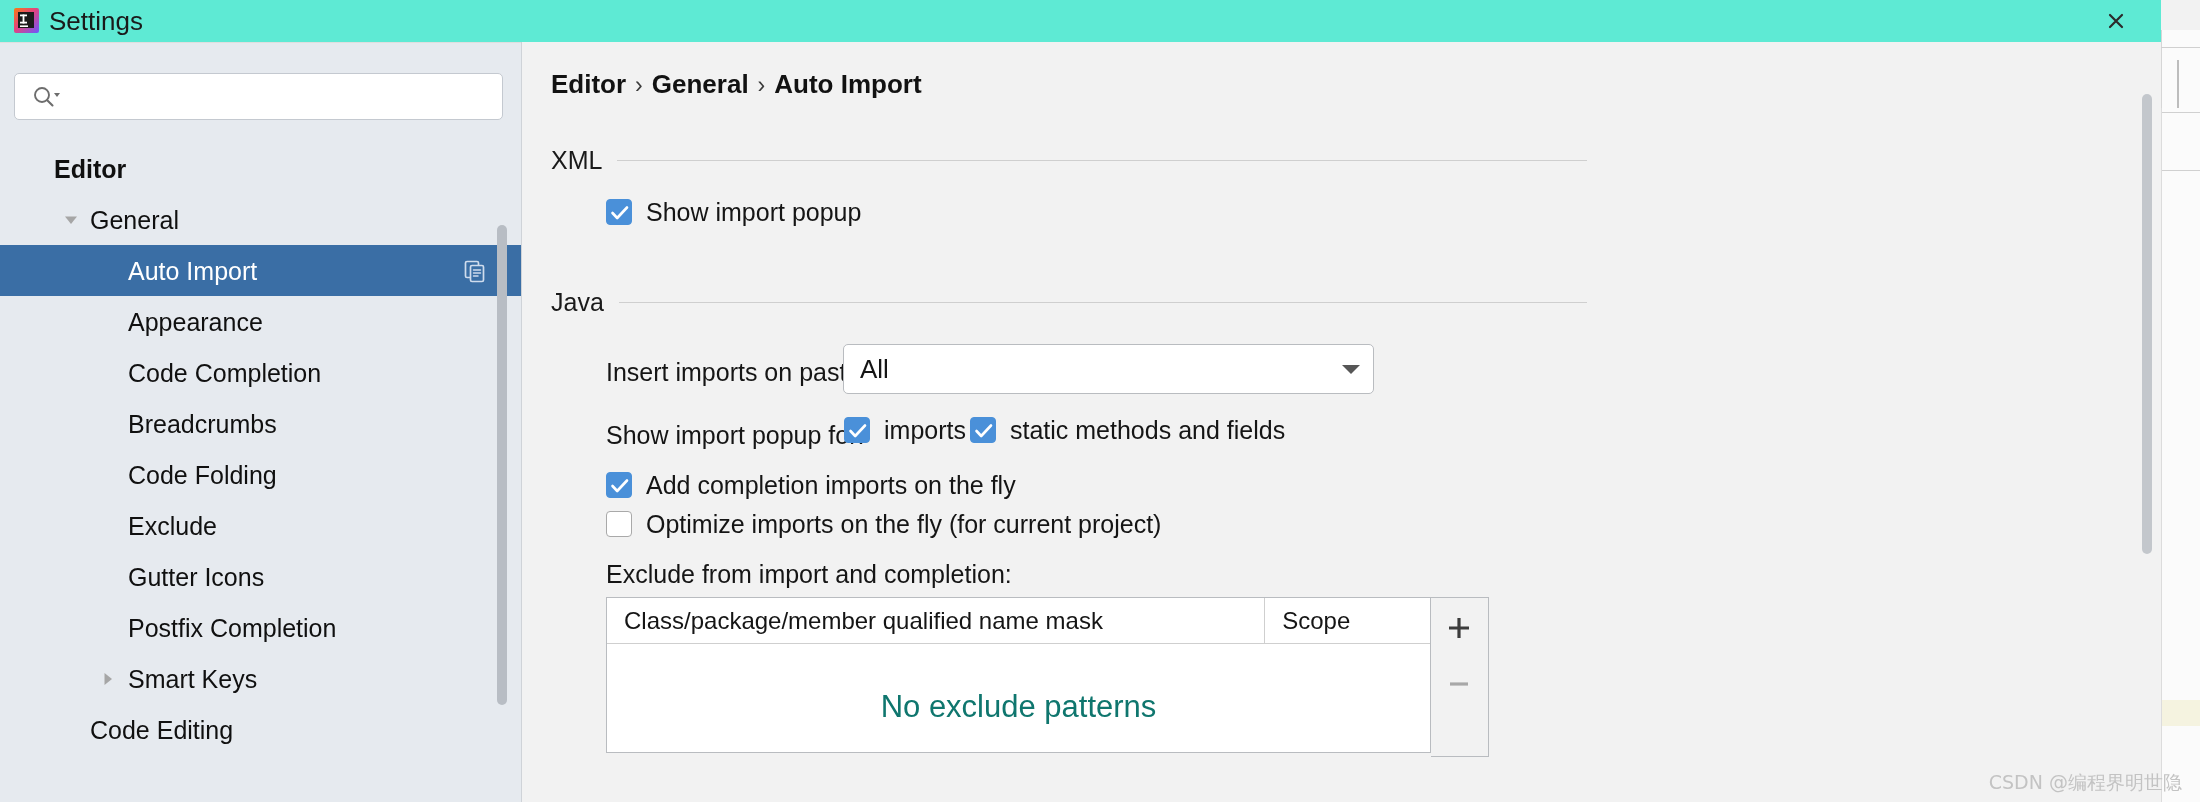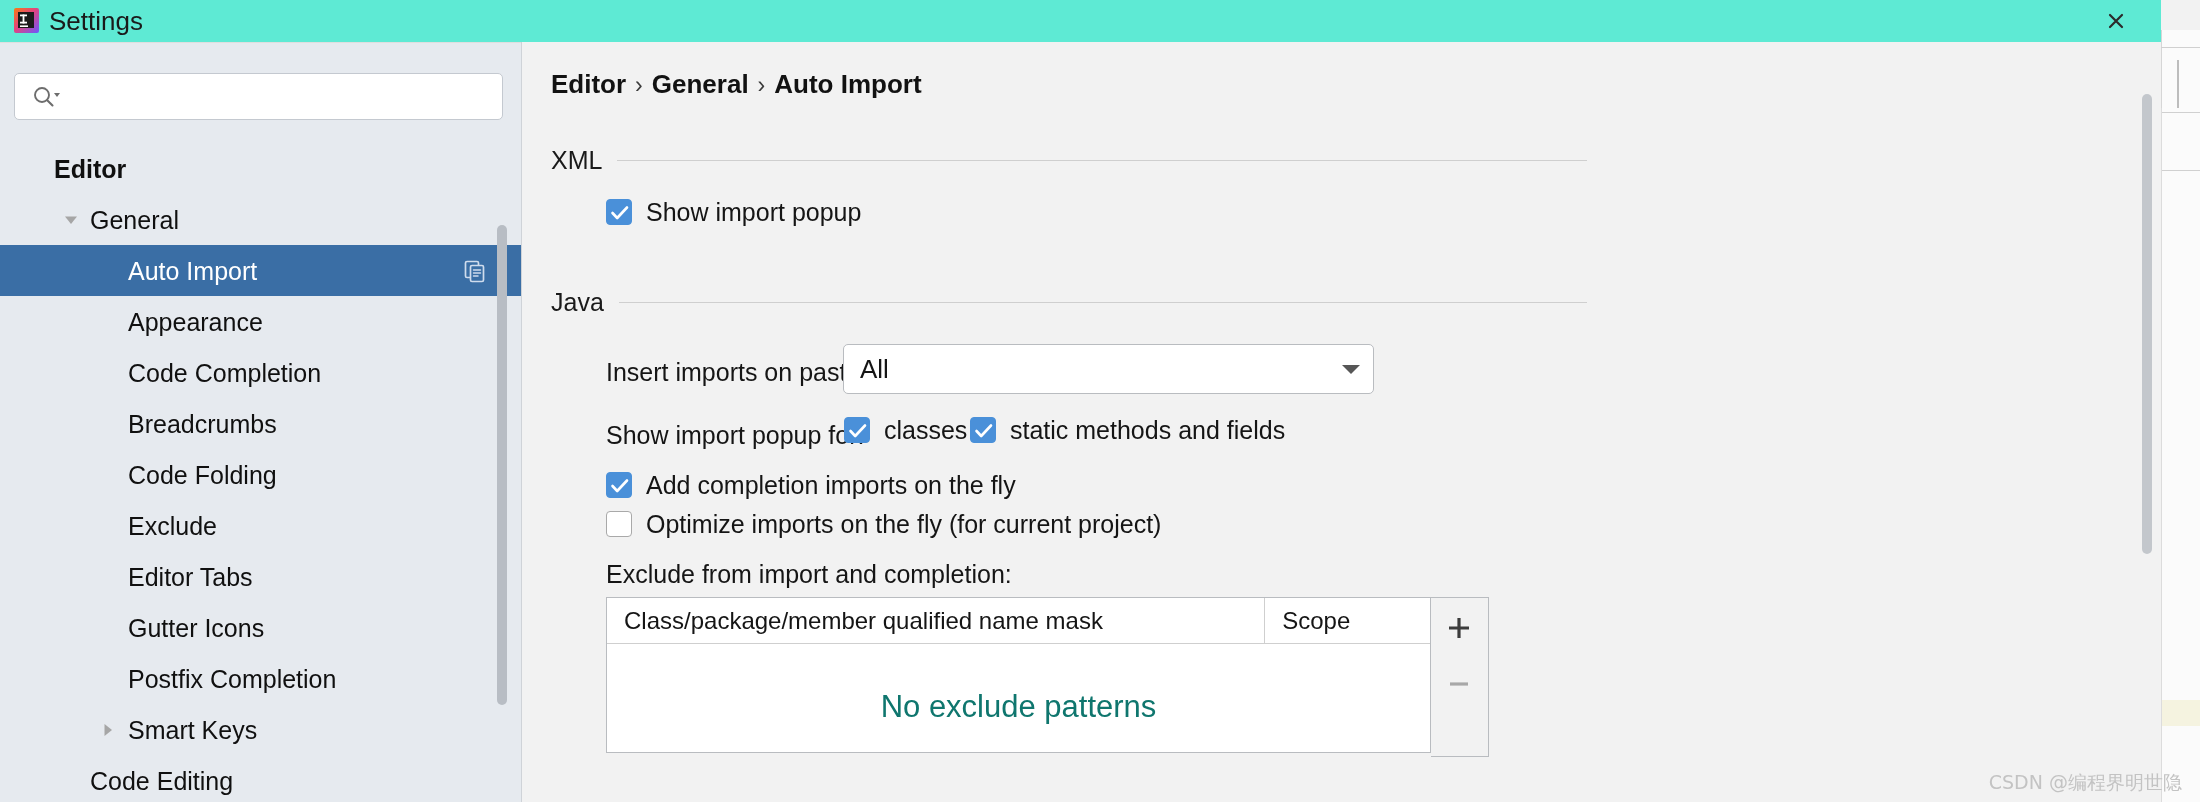--- a/index.html
+++ b/index.html
@@ -550,23 +550,20 @@
           <div class="tree-row ind-2">
             <span class="tree-label">Breadcrumbs</span>
           </div>
           <div class="tree-row ind-2">
             <span class="tree-label">Code Folding</span>
           </div>
           <div class="tree-row ind-2">
             <span class="tree-label">Exclude</span>
           </div>
           <div class="tree-row ind-2">
-            <span class="tree-label">Editor Tabs</span>
-          </div>
-          <div class="tree-row ind-2">
             <span class="tree-label">Gutter Icons</span>
           </div>
           <div class="tree-row ind-2">
             <span class="tree-label">Postfix Completion</span>
           </div>
           <div class="tree-row ind-2">
             <span class="tree-arrow arrow-at-2">
               <svg width="18" height="18" viewBox="0 0 18 18">
                 <path d="M5.5 3 L5.5 15 L13 9 Z" fill="#a6a6a6"></path>
               </svg>
@@ -620,21 +617,21 @@
       </div>
 
       <div class="field-label" style="left:84px; top:378px;">Show import popup for:</div>
 
       <div class="cb-row" style="left:322px; top:373px;">
         <span class="cb checked">
           <svg width="20" height="18" viewBox="0 0 20 18">
             <path d="M2.5 9 L7.2 14 L17 3.5" fill="none" stroke="#ffffff" stroke-width="2.6" stroke-linecap="round" stroke-linejoin="round"></path>
           </svg>
         </span>
-        <span class="cb-label">classes</span>
+        <span class="cb-label">imports</span>
       </div>
 
       <div class="cb-row" style="left:448px; top:373px;">
         <span class="cb checked">
           <svg width="20" height="18" viewBox="0 0 20 18">
             <path d="M2.5 9 L7.2 14 L17 3.5" fill="none" stroke="#ffffff" stroke-width="2.6" stroke-linecap="round" stroke-linejoin="round"></path>
           </svg>
         </span>
         <span class="cb-label">static methods and fields</span>
       </div>

